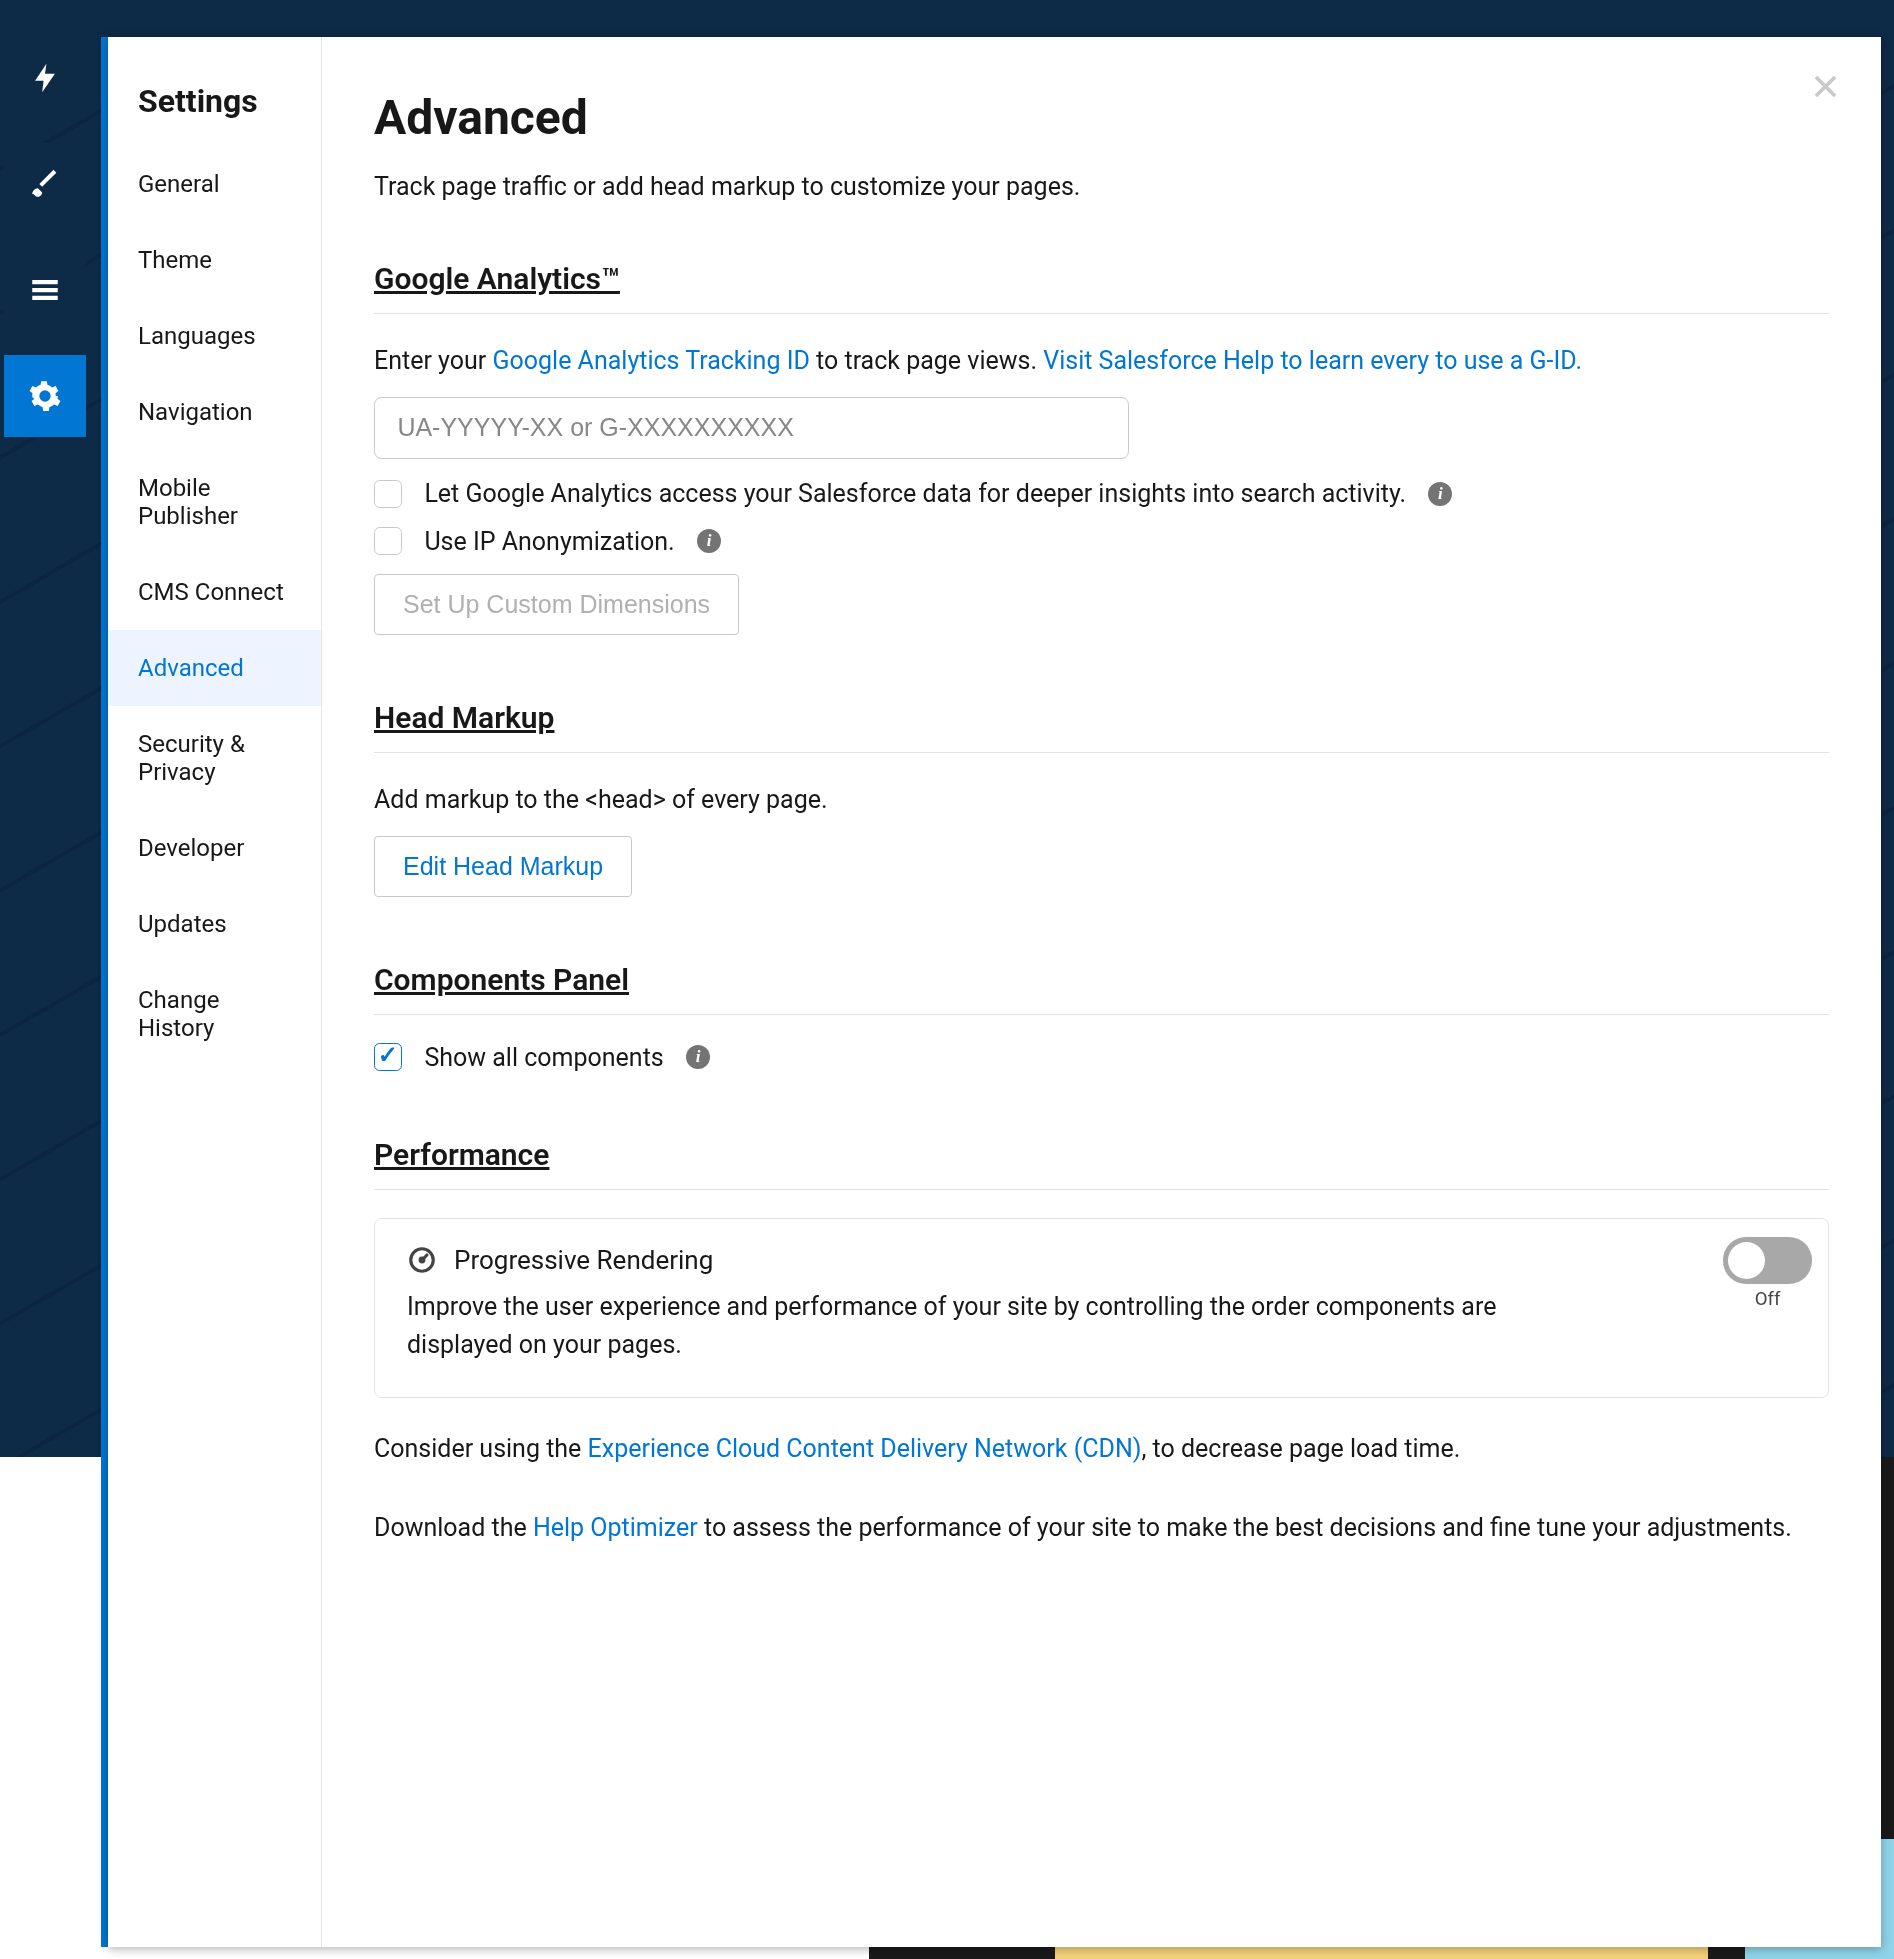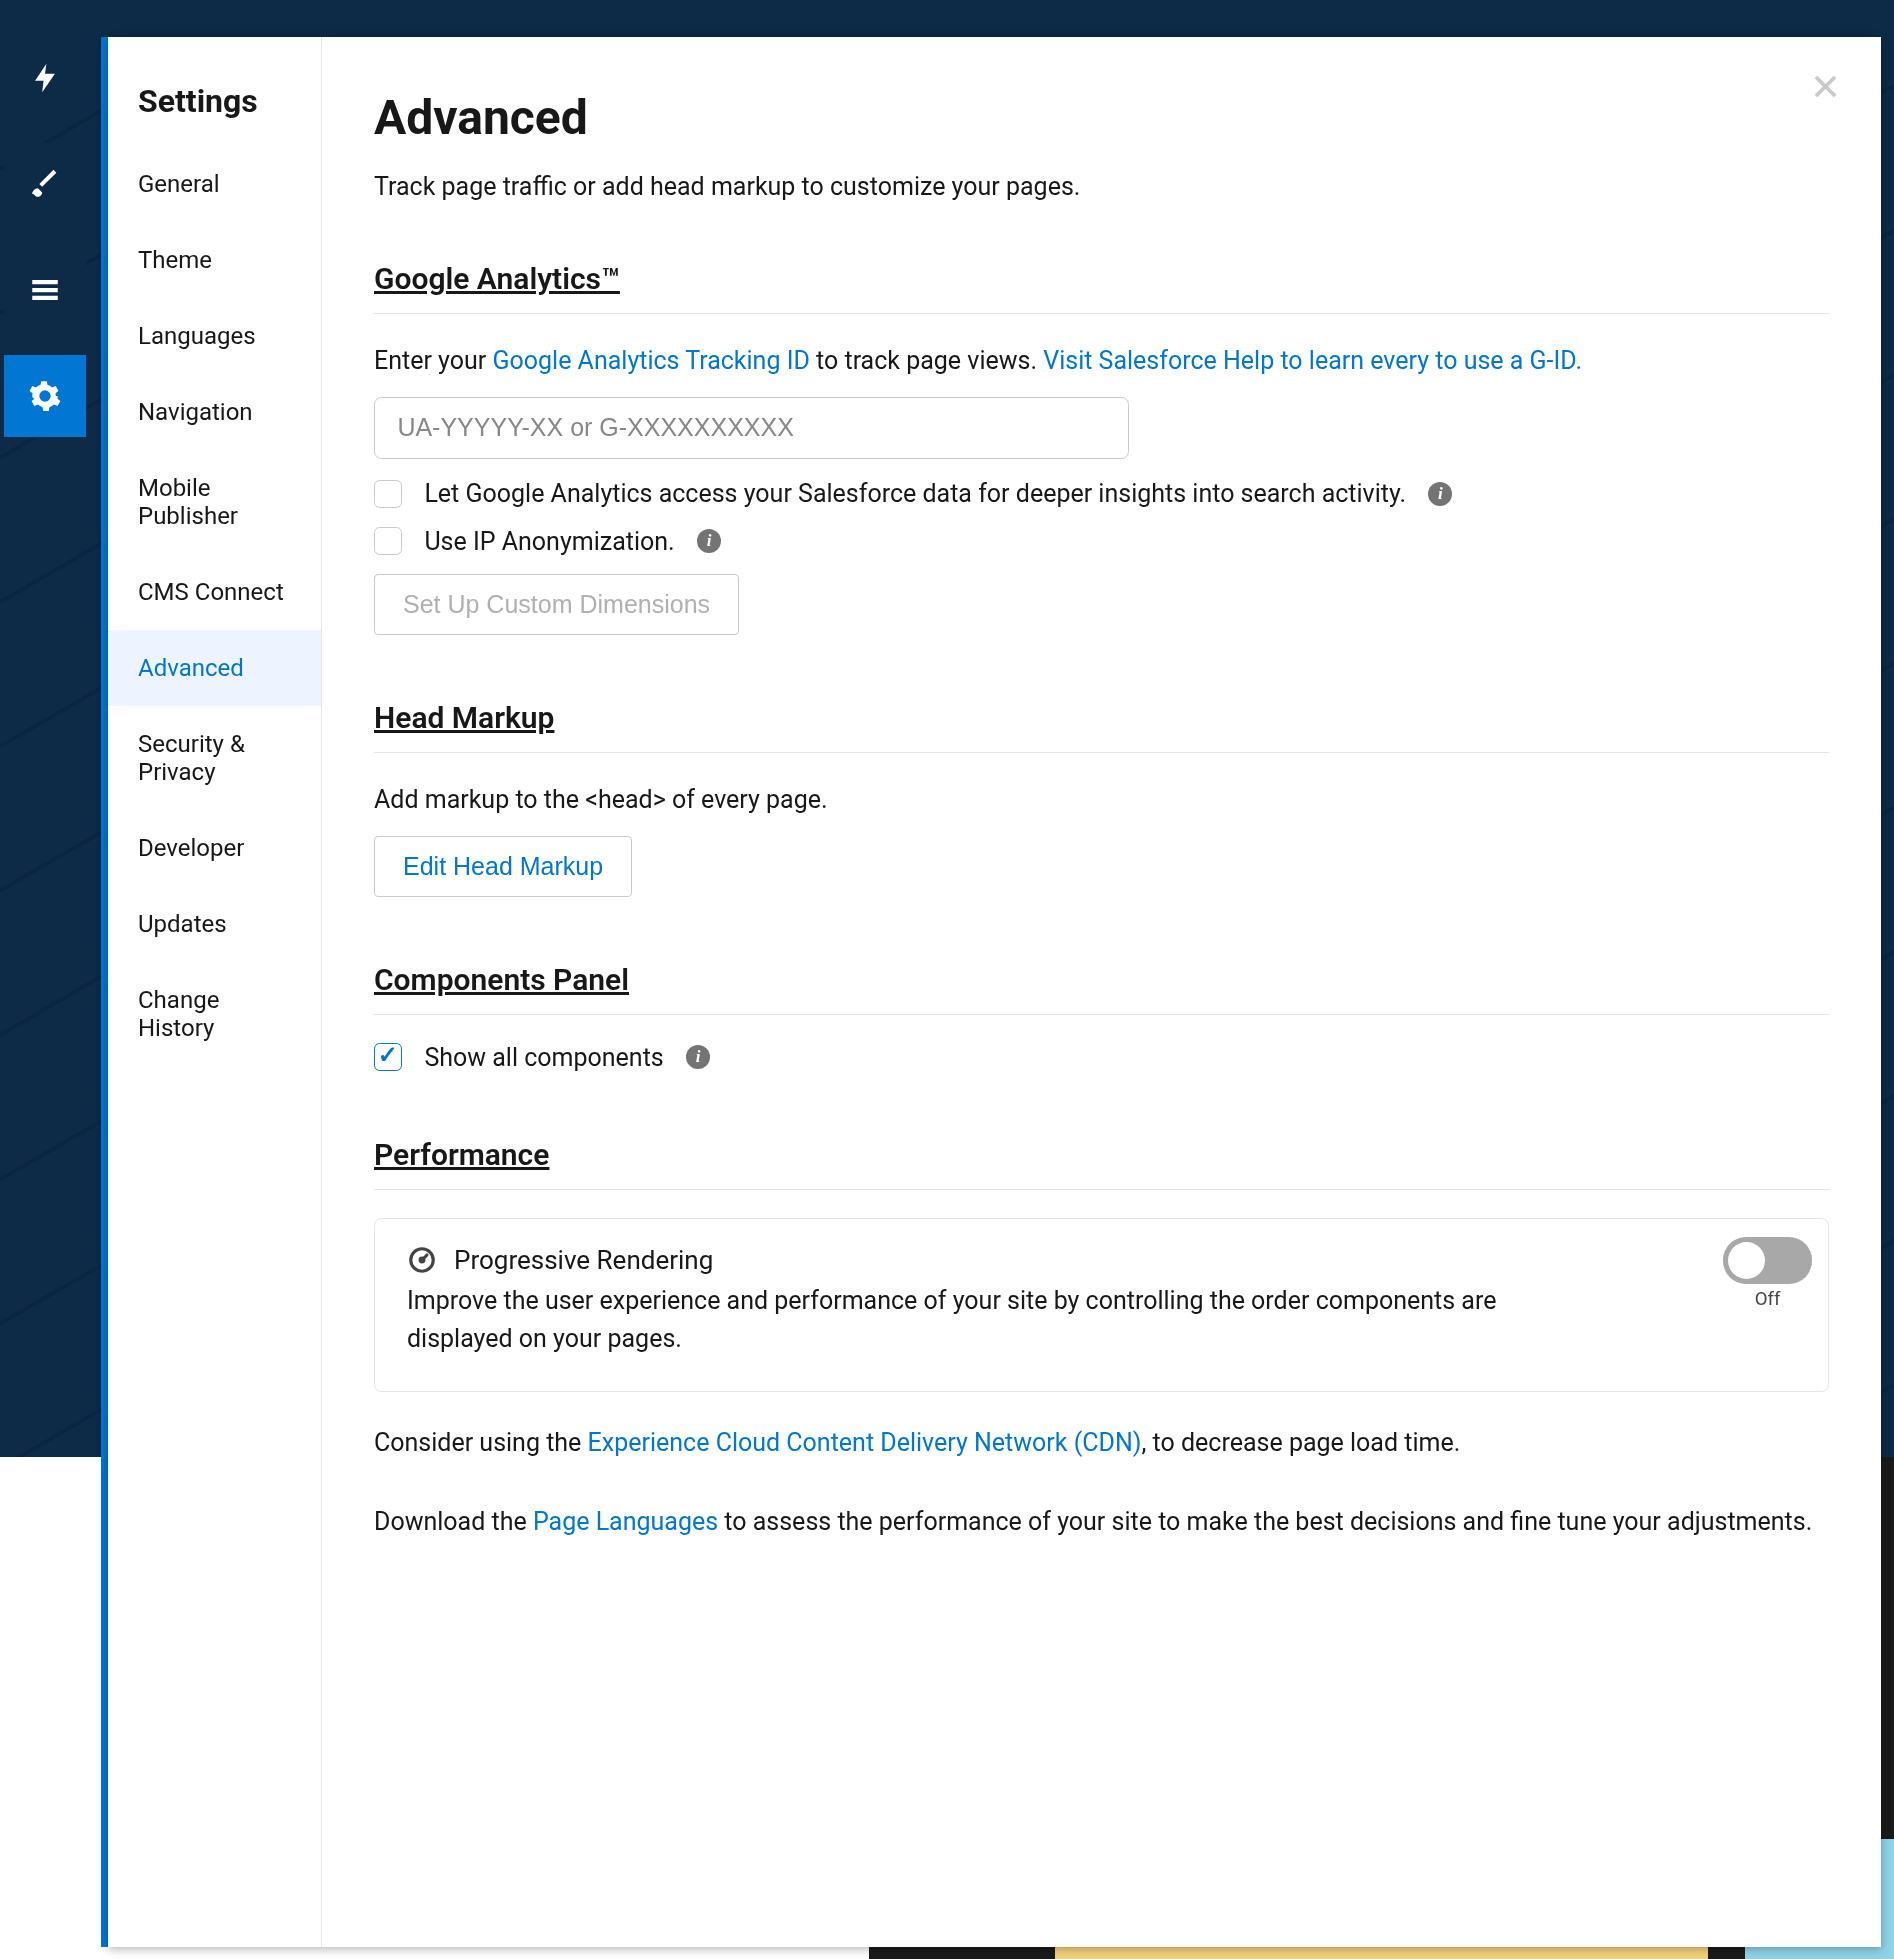--- a/index.html
+++ b/index.html
@@ -217,21 +217,21 @@
   padding: 26px 32px 32px 32px;
   position: relative;
   margin-bottom: 32px;
 }
 .perf-header {
   display: flex;
   align-items: center;
   gap: 17px;
   font-size: 26px;
   font-weight: 400;
-  margin-bottom: 7px;
+  margin-bottom: 13px;
 }
 .perf-desc {
   font-size: 25px;
   line-height: 1.55;
   max-width: 1165px;
 }
 .dial-icon {
   width: 30px; height: 30px;
 }
 .toggle-wrap {
@@ -401,18 +401,18 @@
         <div class="toggle"></div>
         <div class="toggle-label">Off</div>
       </div>
     </div>
 
     <p class="help-text" style="margin-bottom:41px;">
       <span>Consider using the </span><span class="link">Experience Cloud Content Delivery Network (CDN)</span><span>, to decrease page load time.</span>
     </p>
 
     <p class="help-text">
-      <span>Download the </span><span class="link">Page Languages</span><span> to assess the performance of your site to make the best decisions and fine tune your adjustments.</span>
+      <span>Download the </span><span class="link">Help Optimizer</span><span> to assess the performance of your site to make the best decisions and fine tune your adjustments.</span>
     </p>
 
   </main>
 </div>
 
 
 </body></html>

